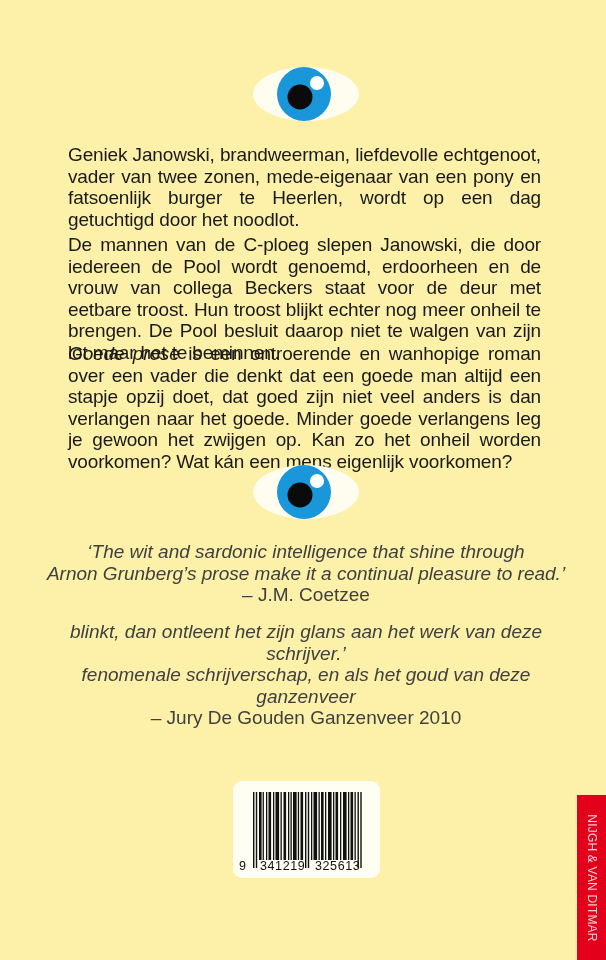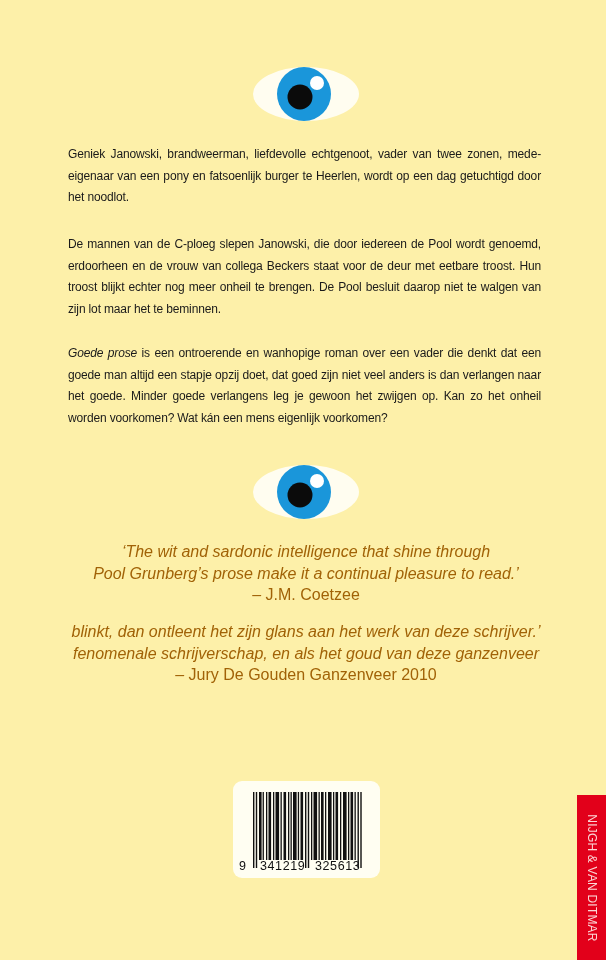--- a/index.html
+++ b/index.html
@@ -11,35 +11,35 @@
       color: #1a1a1a;
     }
     .cover { position: absolute; left: 0; top: 0; width: 606px; height: 960px; }
     .eye { position: absolute; left: 252px; width: 108px; height: 56px; }
     .eye svg { display: block; }
     #eye-top { top: 66px; }
     #eye-mid { top: 464px; }
 
     .blurb {
       position: absolute; left: 68px; width: 473px;
-      font-size: 12px; line-height: 21.5px;
+      font-size: 19px; line-height: 21.5px;
       text-align: justify;
       letter-spacing: -0.15px;
     }
     .blurb p { margin: 0; }
     #para-1 { top: 144px; }
     #para-2 { top: 234px; }
     #para-3 { top: 343px; text-align-last: left; }
     .ital { font-style: italic; }
 
     .quote {
       position: absolute; left: 40px; width: 532px;
       text-align: center;
-      color: #a16207;
-      font-size: 16px; line-height: 21.5px;
+      color: #404040;
+      font-size: 19px; line-height: 21.5px;
     }
     .quote .q-text { font-style: italic; display: block; }
     .quote .q-attr { display: block; }
     #quote-1 { top: 541px; }
     #quote-2 { top: 621px; }
 
     .barcode-box {
       position: absolute; left: 233px; top: 781px;
       width: 147px; height: 97px;
       background: #FFFEF2;
@@ -98,21 +98,21 @@
     <svg width="108" height="56" viewBox="0 0 108 56">
       <ellipse cx="54" cy="28" rx="53" ry="27" fill="#FFFDF0"></ellipse>
       <circle cx="52" cy="28" r="27" fill="#1A96DA"></circle>
       <circle cx="48" cy="31" r="12.5" fill="#0B0B0B"></circle>
       <circle cx="65" cy="17" r="7" fill="#FFFFFF"></circle>
     </svg>
   </div>
 
   <div class="quote" id="quote-1">
     <span class="q-text">‘The wit and sardonic intelligence that shine through</span>
-    <span class="q-text">Pool Grunberg’s prose make it a continual pleasure to read.’</span>
+    <span class="q-text">Arnon Grunberg’s prose make it a continual pleasure to read.’</span>
     <span class="q-attr">– J.M. Coetzee</span>
   </div>
 
   <div class="quote" id="quote-2">
     <span class="q-text">blinkt, dan ontleent het zijn glans aan het werk van deze schrijver.’</span>
     <span class="q-text">fenomenale schrijverschap, en als het goud van deze ganzenveer</span>
     <span class="q-attr">– Jury De Gouden Ganzenveer 2010</span>
   </div>
 
   <div class="barcode-box">

